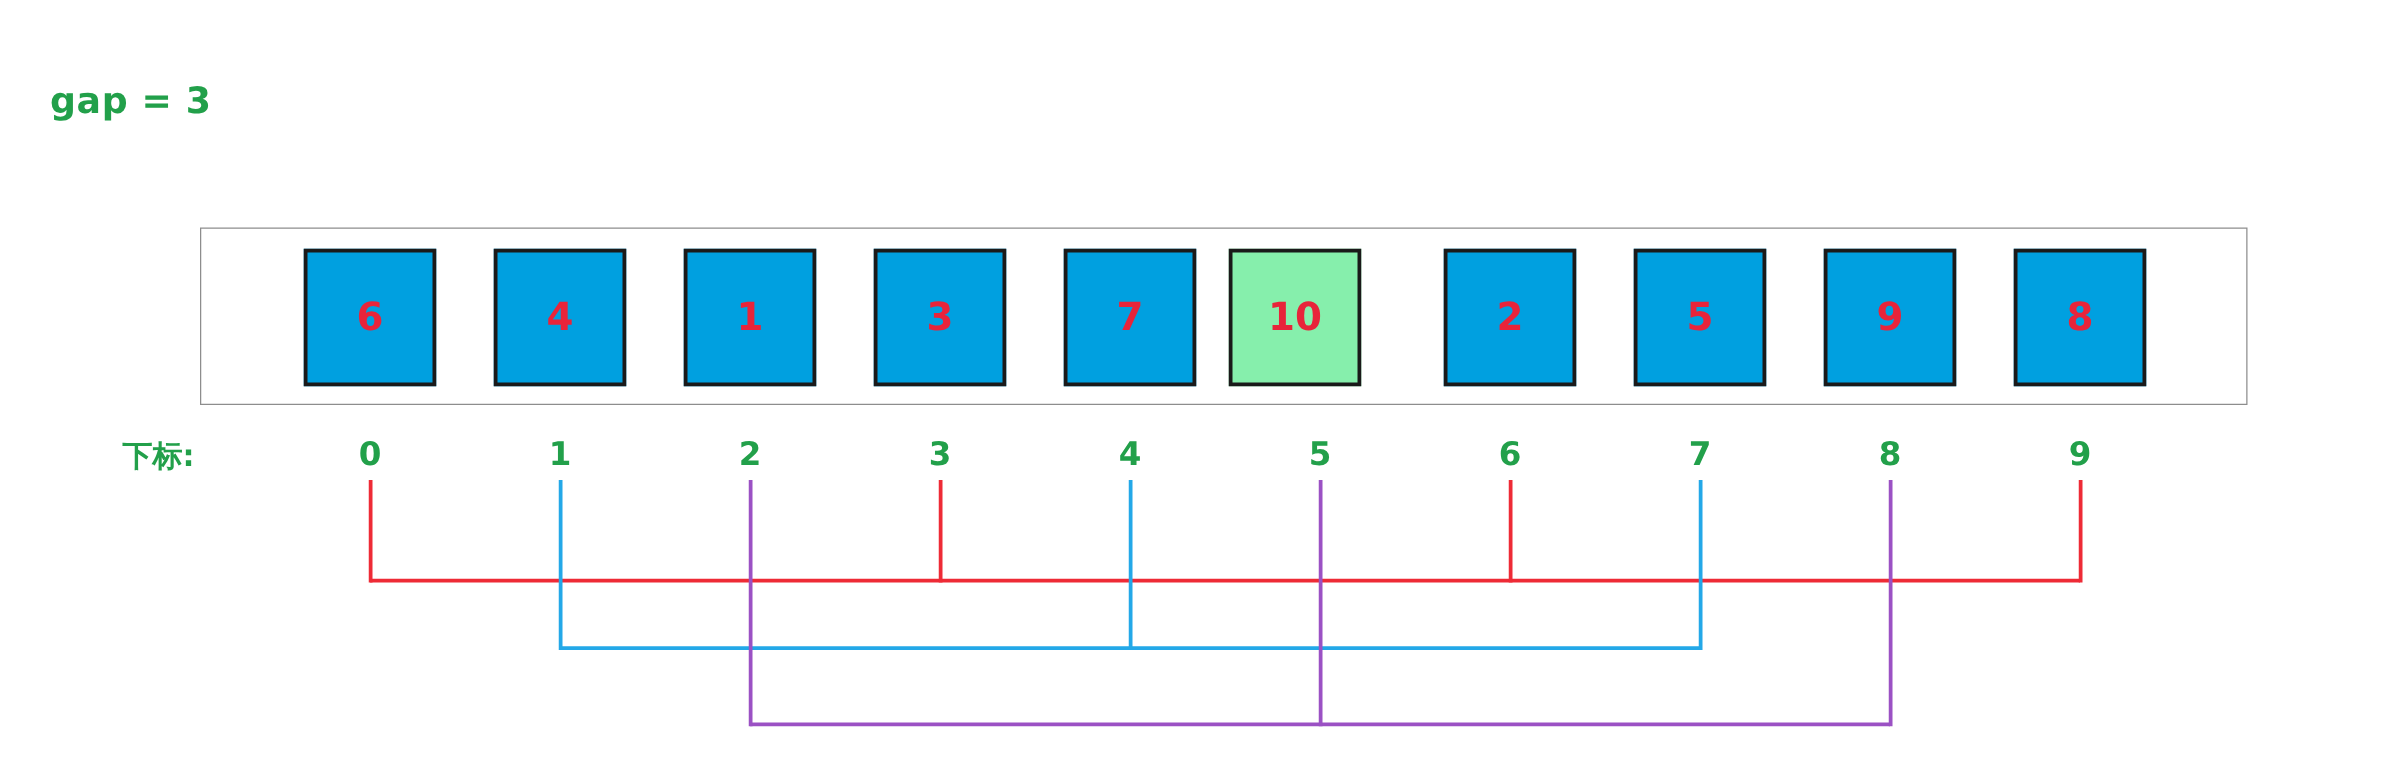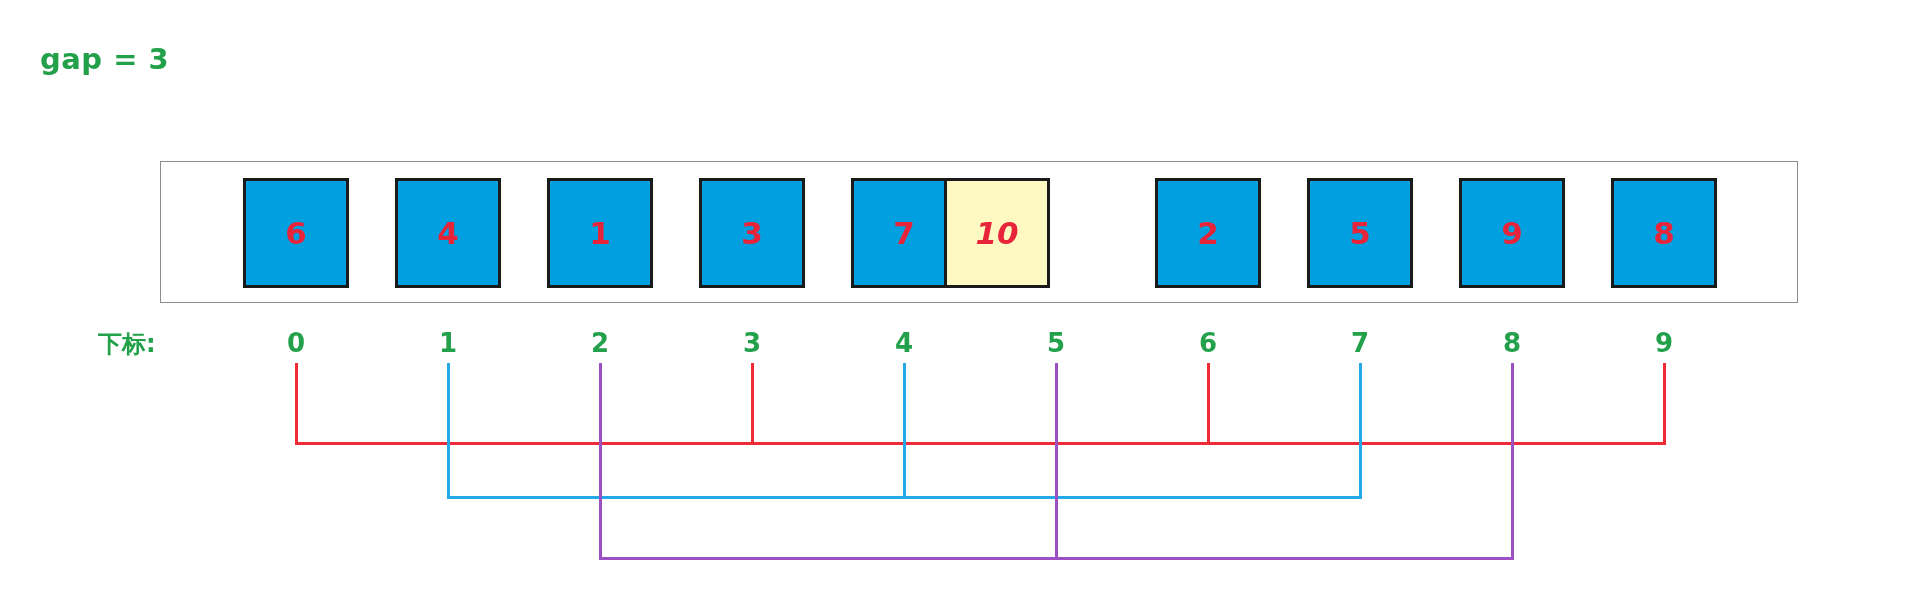--- a/index.html
+++ b/index.html
@@ -12,20 +12,21 @@
     font-family: "DejaVu Sans", "Liberation Sans", sans-serif;
     width: 1910px;
     height: 606px;
     overflow: hidden;
   }
   #stage {
     position: relative;
     width: 1910px;
     height: 434px;
     background: #ffffff;
+    margin-top: 21px;
   }
 
   
   .title {
     position: absolute;
     left: 40px;
     top: 42px;
     font-size: 29px;
     font-weight: bold;
     color: #22a04a;
@@ -117,21 +118,21 @@
       </div>
       <div class="cell" style="left: 547px; background: rgb(0, 160, 224); border-color: rgb(26, 26, 26);">
         <span class="cell-value" style="color: rgb(232, 36, 58);">1</span>
       </div>
       <div class="cell" style="left: 699px; background: rgb(0, 160, 224); border-color: rgb(26, 26, 26);">
         <span class="cell-value" style="color: rgb(232, 36, 58);">3</span>
       </div>
       <div class="cell" style="left: 851px; background: rgb(0, 160, 224); border-color: rgb(26, 26, 26);">
         <span class="cell-value" style="color: rgb(232, 36, 58);">7</span>
       </div>
-      <div class="cell" style="left: 944px; background: #fef9c3; border-color: rgb(26, 26, 26); font-style: italic;">
+      <div class="cell" style="left: 983px; background: #86efac; border-color: rgb(26, 26, 26);">
         <span class="cell-value" style="color: rgb(232, 36, 58);">10</span>
       </div>
       <div class="cell" style="left: 1155px; background: rgb(0, 160, 224); border-color: rgb(26, 26, 26);">
         <span class="cell-value" style="color: rgb(232, 36, 58);">2</span>
       </div>
       <div class="cell" style="left: 1307px; background: rgb(0, 160, 224); border-color: rgb(26, 26, 26);">
         <span class="cell-value" style="color: rgb(232, 36, 58);">5</span>
       </div>
       <div class="cell" style="left: 1459px; background: rgb(0, 160, 224); border-color: rgb(26, 26, 26);">
         <span class="cell-value" style="color: rgb(232, 36, 58);">9</span>

